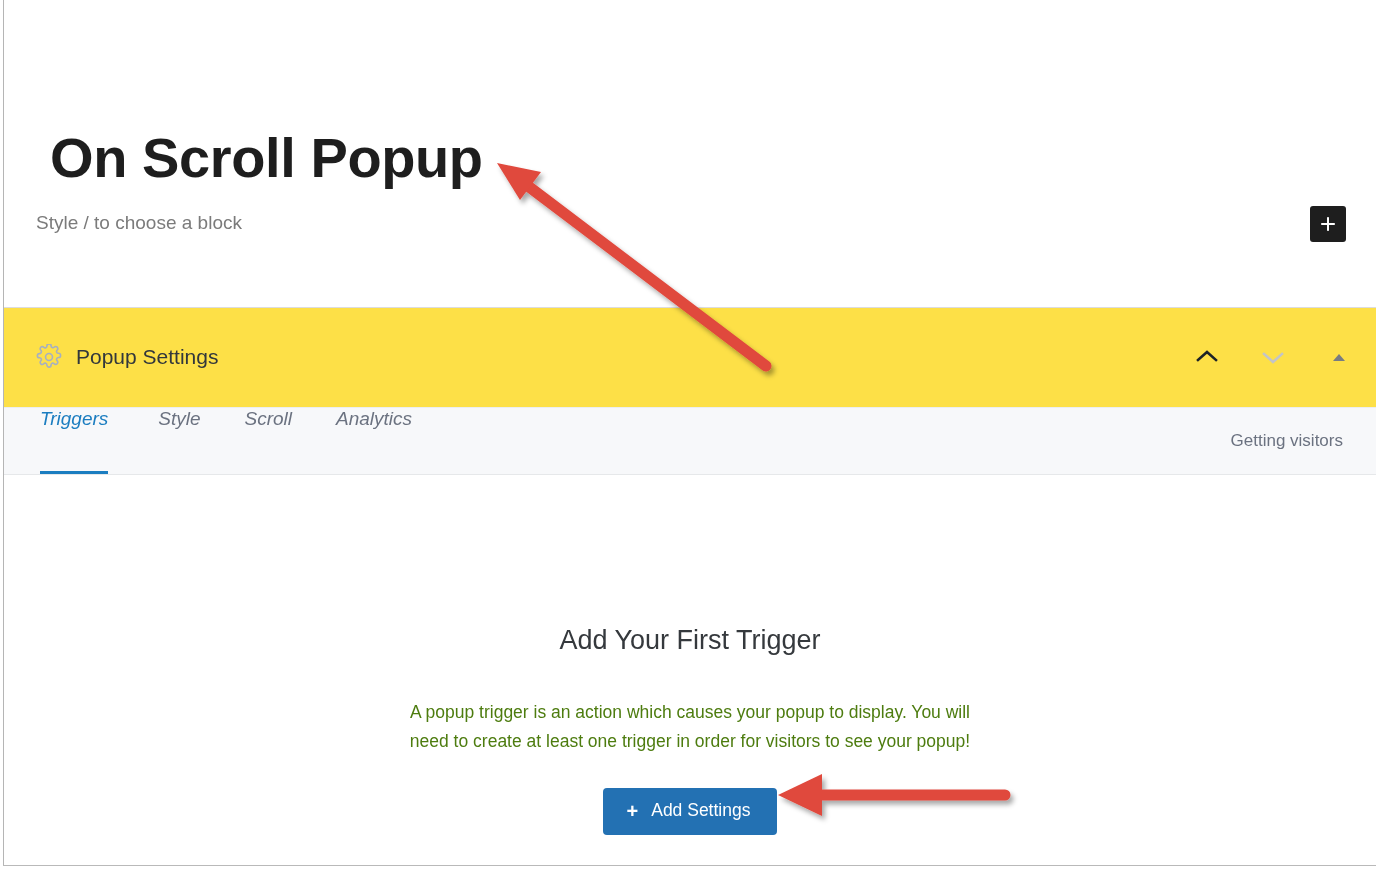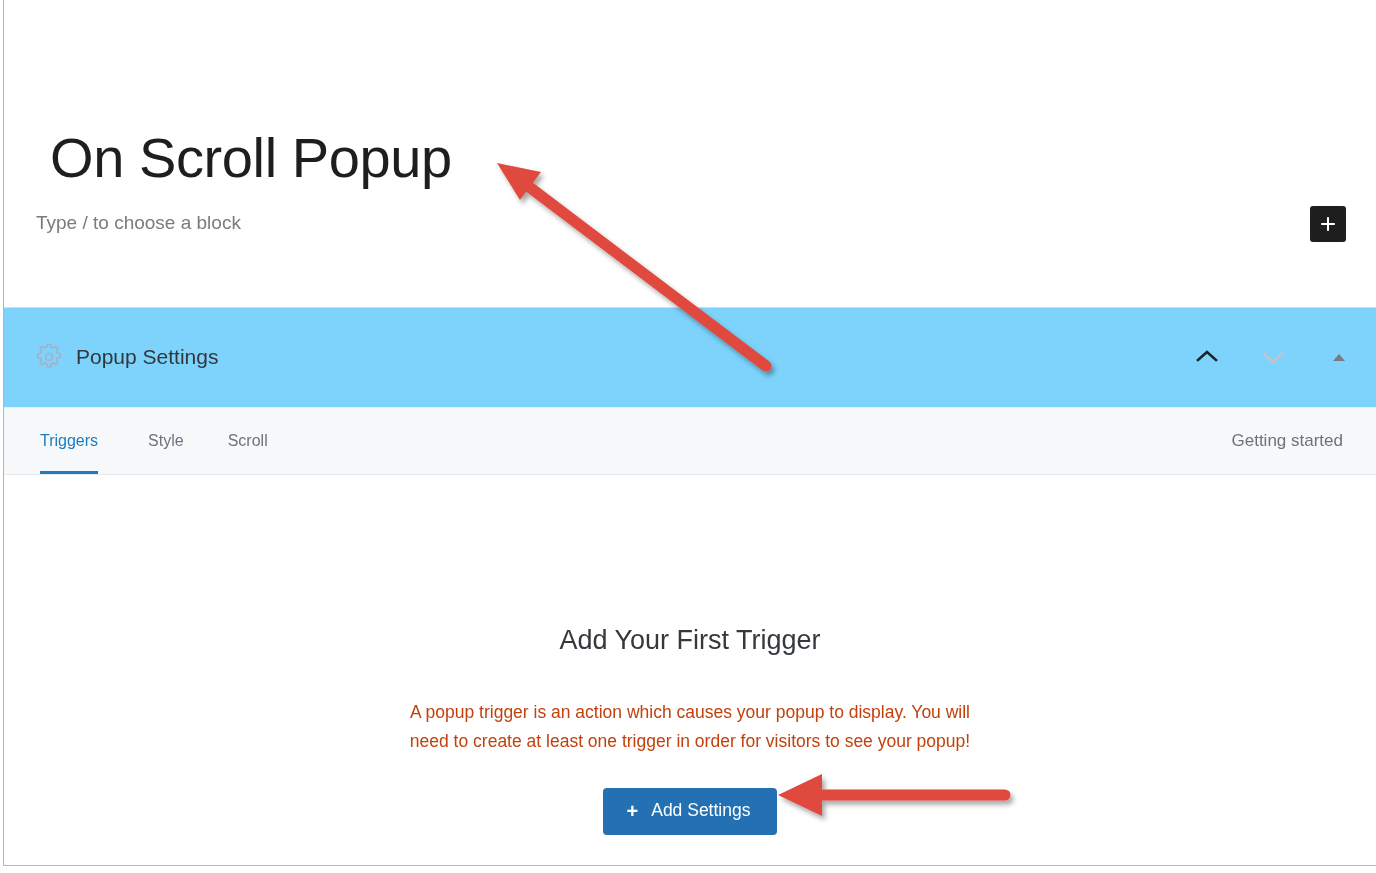--- a/index.html
+++ b/index.html
@@ -39,21 +39,21 @@
     left: 4px; top: 0;
     width: 1372px;
     height: 307px;
     background: #ffffff;
   }
   .post-title {
     position: absolute;
     left: 46px;
     top: 88px;
     font-size: 56px;
-    font-weight: 400;
+    font-weight: 700;
     color: #1e1e1e;
     letter-spacing: -0.4px;
     line-height: 1.15;
     white-space: nowrap;
   }
   .block-placeholder {
     position: absolute;
     left: 32px;
     top: 208px;
     font-size: 19px;
@@ -87,21 +87,21 @@
     background: #dcdcde;
   }
 
   
   .panel-header {
     position: absolute;
     left: 4px;
     top: 308px;
     width: 1372px;
     height: 99px;
-    background: #7dd3fc;
+    background: #fde047;
     box-sizing: border-box;
   }
   .panel-title-wrap {
     position: absolute;
     left: 32px;
     top: 36px;
     display: flex;
     align-items: center;
     gap: 14px;
   }
@@ -147,27 +147,28 @@
     top: 0;
     height: 100%;
     display: flex;
     align-items: center;
     gap: 0;
   }
   .tab {
     position: relative;
     height: 100%;
     display: flex;
-    align-items: center;
+    align-items: flex-start;
     gap: 9px;
     padding: 0 22px;
-    font-size: 16px;
+    font-size: 19px;
     color: #6b7280;
     cursor: pointer;
     white-space: nowrap;
+    font-style: italic;
   }
   .tab:first-child { padding-left: 0; padding-right: 28px; }
   .tab.active { color: #1b7dc0; }
   .tab.active::after {
     content: "";
     position: absolute;
     left: 0;
     right: 28px;
     bottom: 0;
     height: 3px;
@@ -202,21 +203,21 @@
     font-weight: 400;
     color: #35393d;
     line-height: 1.3;
   }
   .empty-desc {
     margin: 0 auto;
     padding-top: 22px;
     width: 600px;
     font-size: 17.5px;
     line-height: 1.65;
-    color: #c2410c;
+    color: #4d7c0f;
   }
   .add-trigger-button {
     margin-top: 32px;
     display: inline-flex;
     align-items: center;
     gap: 13px;
     background: #2371b3;
     color: #ffffff;
     border: none;
     border-radius: 4px;
@@ -242,21 +243,21 @@
 
 <div id="screen">
 
   <div class="frame-left"></div>
   <div class="frame-bottom"></div>
 
   <div class="editor-canvas">
 
     <h1 class="post-title">On Scroll Popup</h1>
 
-    <div class="block-placeholder">Type / to choose a block</div>
+    <div class="block-placeholder">Style / to choose a block</div>
 
     <div class="inserter-button">
       <span>
         <svg width="20" height="20" viewBox="0 0 20 20" aria-hidden="true">
           <rect x="9" y="3.2" width="2" height="13.6" fill="#ffffff"></rect>
           <rect x="3.2" y="9" width="13.6" height="2" fill="#ffffff"></rect>
         </svg>
       </span>
     </div>
   </div>
@@ -303,25 +304,28 @@
 
 
       <div class="tab">
         <span>Style</span>
       </div>
 
       <div class="tab">
         <span>Scroll</span>
       </div>
 
+      <div class="tab">
+        <span>Analytics</span>
+      </div>
 
     </div>
 
     <div class="getting-started">
-      <span>Getting started</span>
+      <span>Getting visitors</span>
     </div>
   </div>
 
   <div class="empty-state">
     <h2 class="empty-title">Add Your First Trigger</h2>
     <p class="empty-desc">A popup trigger is an action which causes your popup to display. You will need to create at least one trigger in order for visitors to see your popup!</p>
     <button class="add-trigger-button">
       <span class="plus-glyph">+</span>
       <span>Add Settings</span>
     </button>

